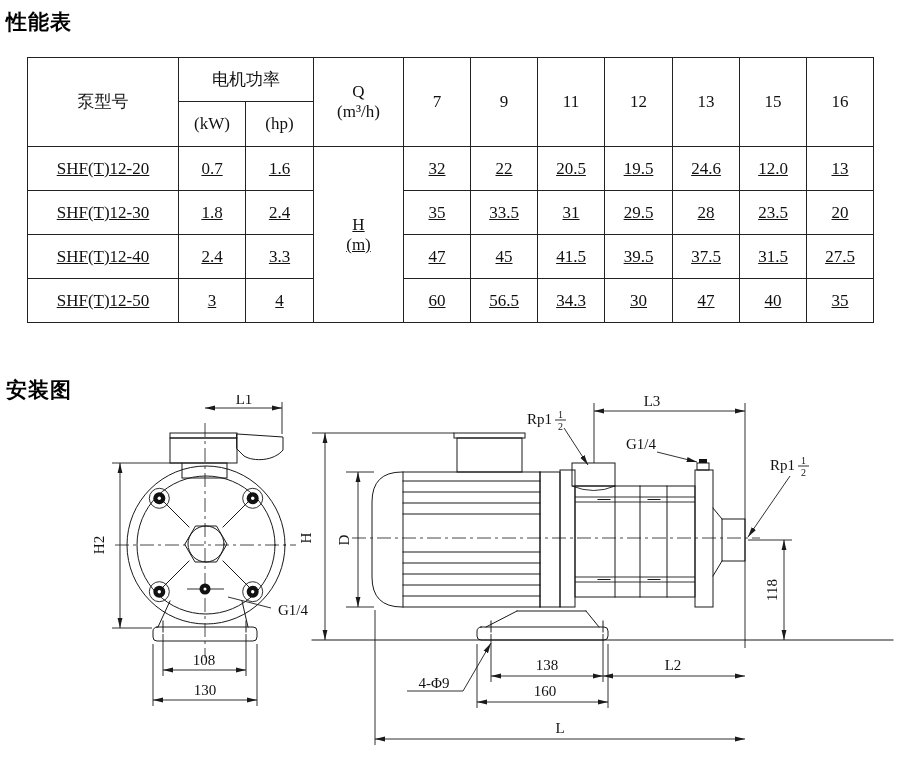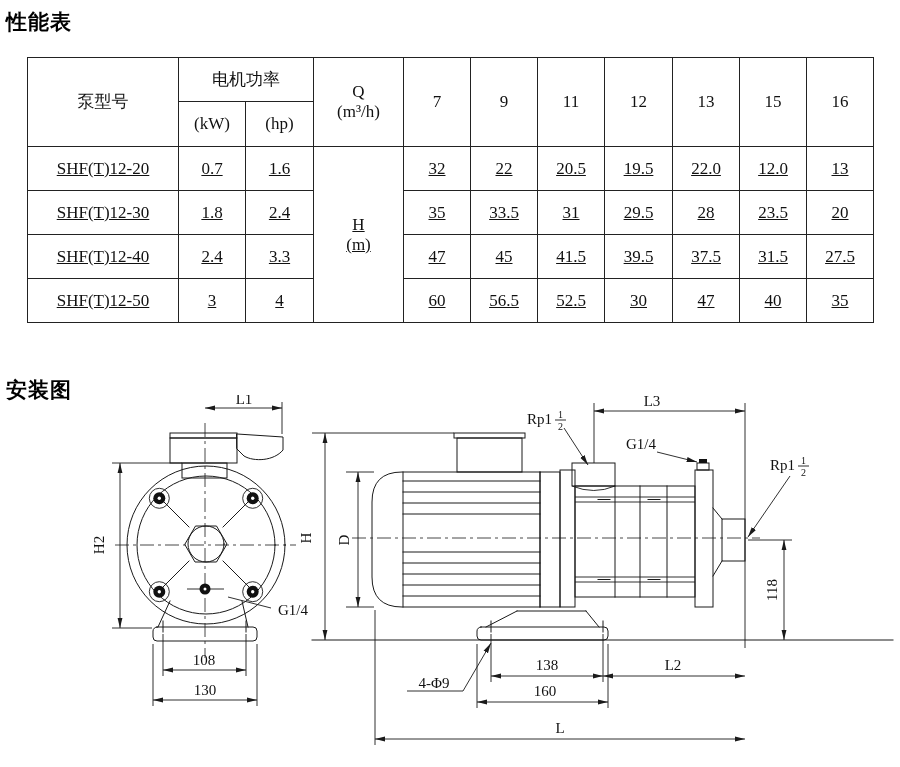--- a/index.html
+++ b/index.html
@@ -77,21 +77,21 @@
       <td rowspan="4">
         <div class="twoline">
           <div>H</div>
           <div>(m)</div>
         </div>
       </td>
       <td>32</td>
       <td>22</td>
       <td>20.5</td>
       <td>19.5</td>
-      <td>22.0</td>
+      <td>24.6</td>
       <td>12.0</td>
       <td>13</td>
     </tr>
     <tr class="dr">
       <td>SHF(T)12-30</td>
       <td>1.8</td>
       <td>2.4</td>
       <td>35</td>
       <td>33.5</td>
       <td>31</td>
@@ -111,21 +111,21 @@
       <td>37.5</td>
       <td>31.5</td>
       <td>27.5</td>
     </tr>
     <tr class="dr">
       <td>SHF(T)12-50</td>
       <td>3</td>
       <td>4</td>
       <td>60</td>
       <td>56.5</td>
-      <td>52.5</td>
+      <td>34.3</td>
       <td>30</td>
       <td>47</td>
       <td>40</td>
       <td>35</td>
     </tr>
   </tbody>
     </table>
 
   <h2 class="sec-title" id="inst-title">安装图</h2>
 

